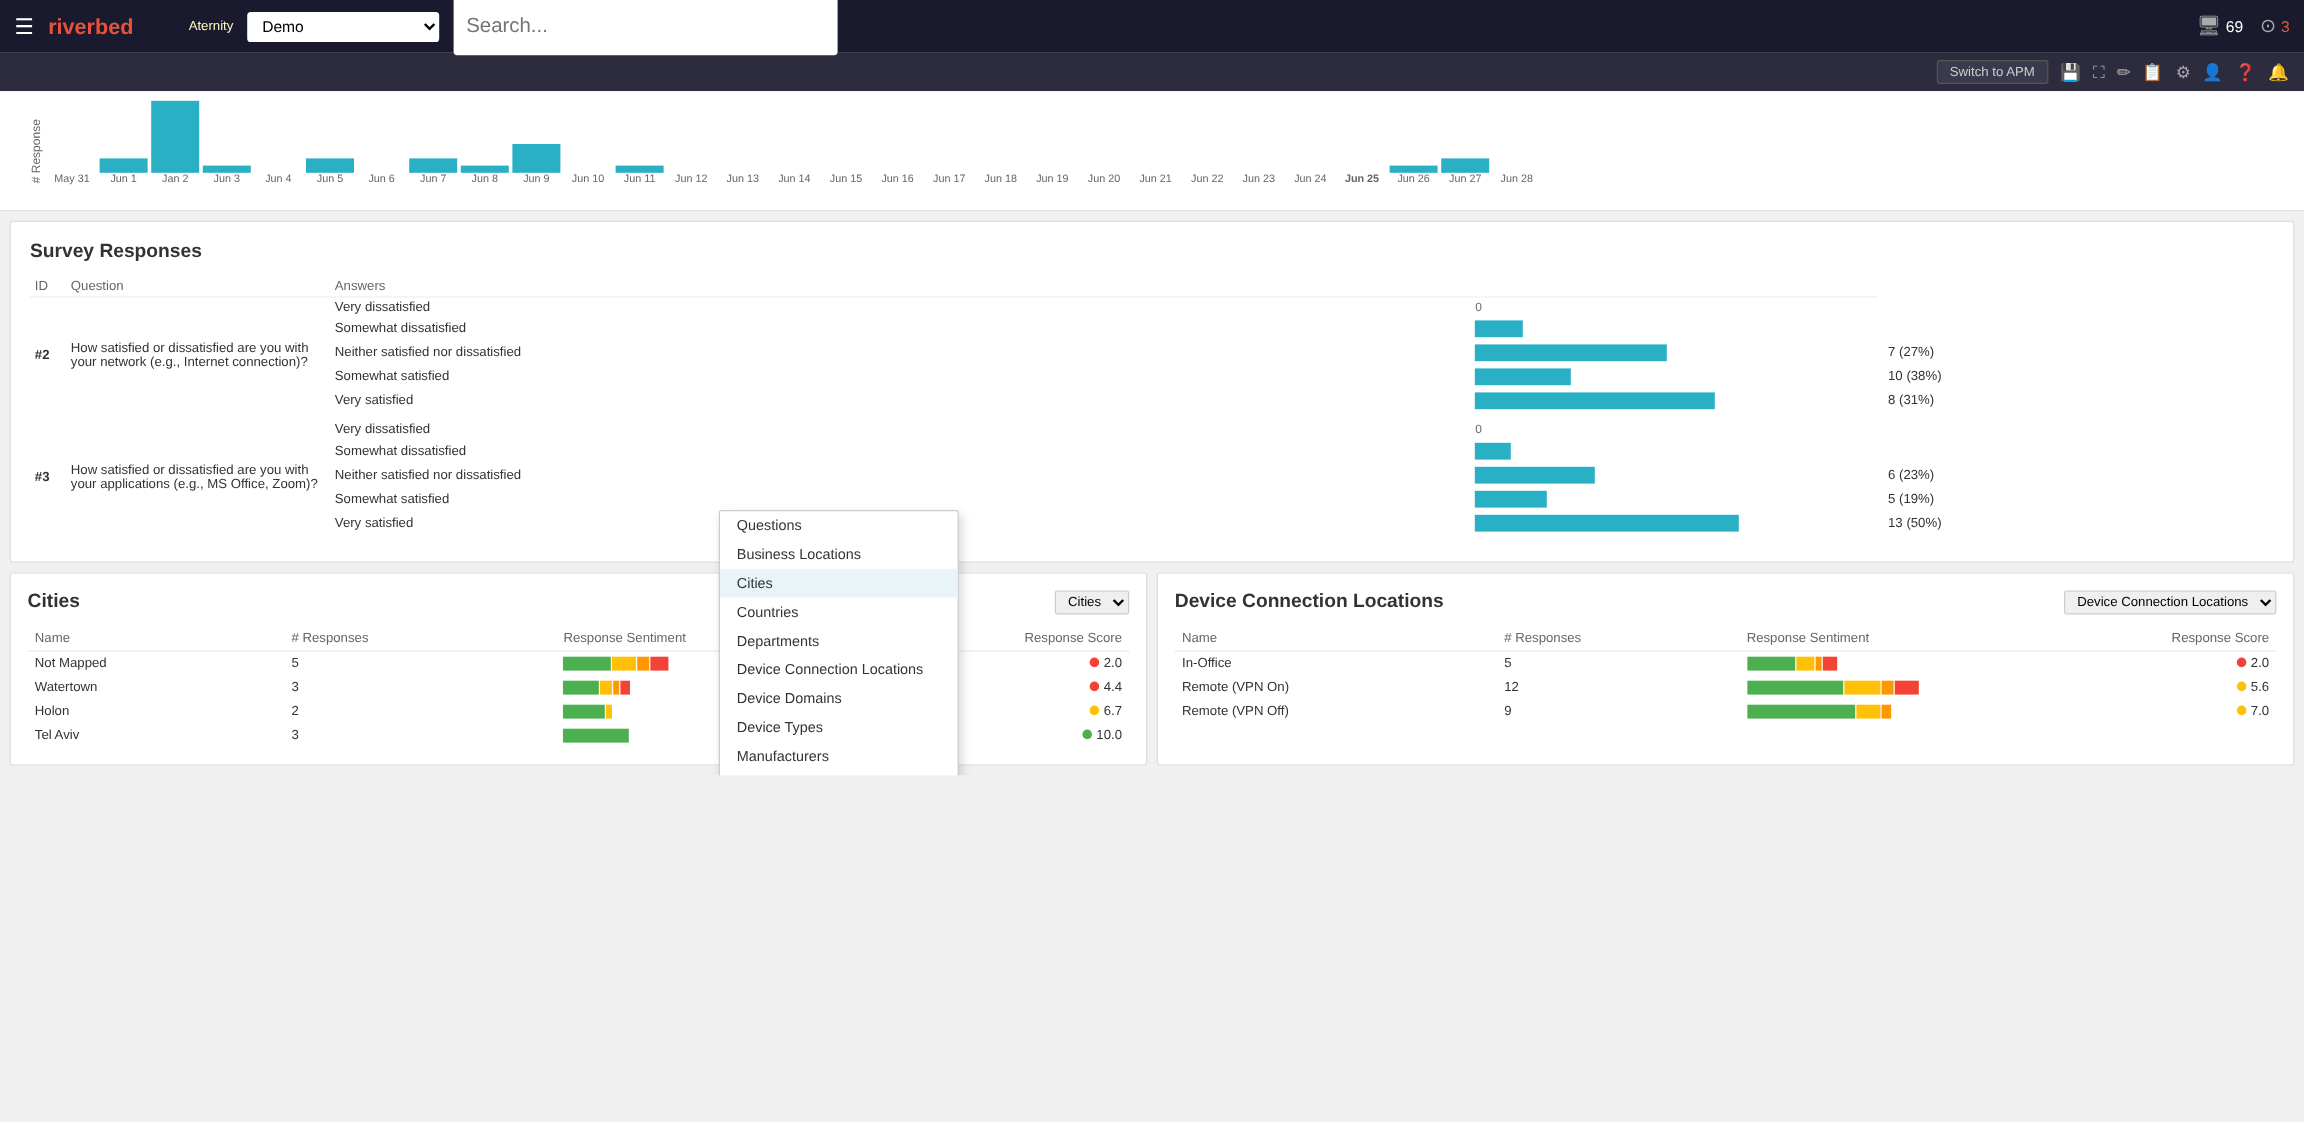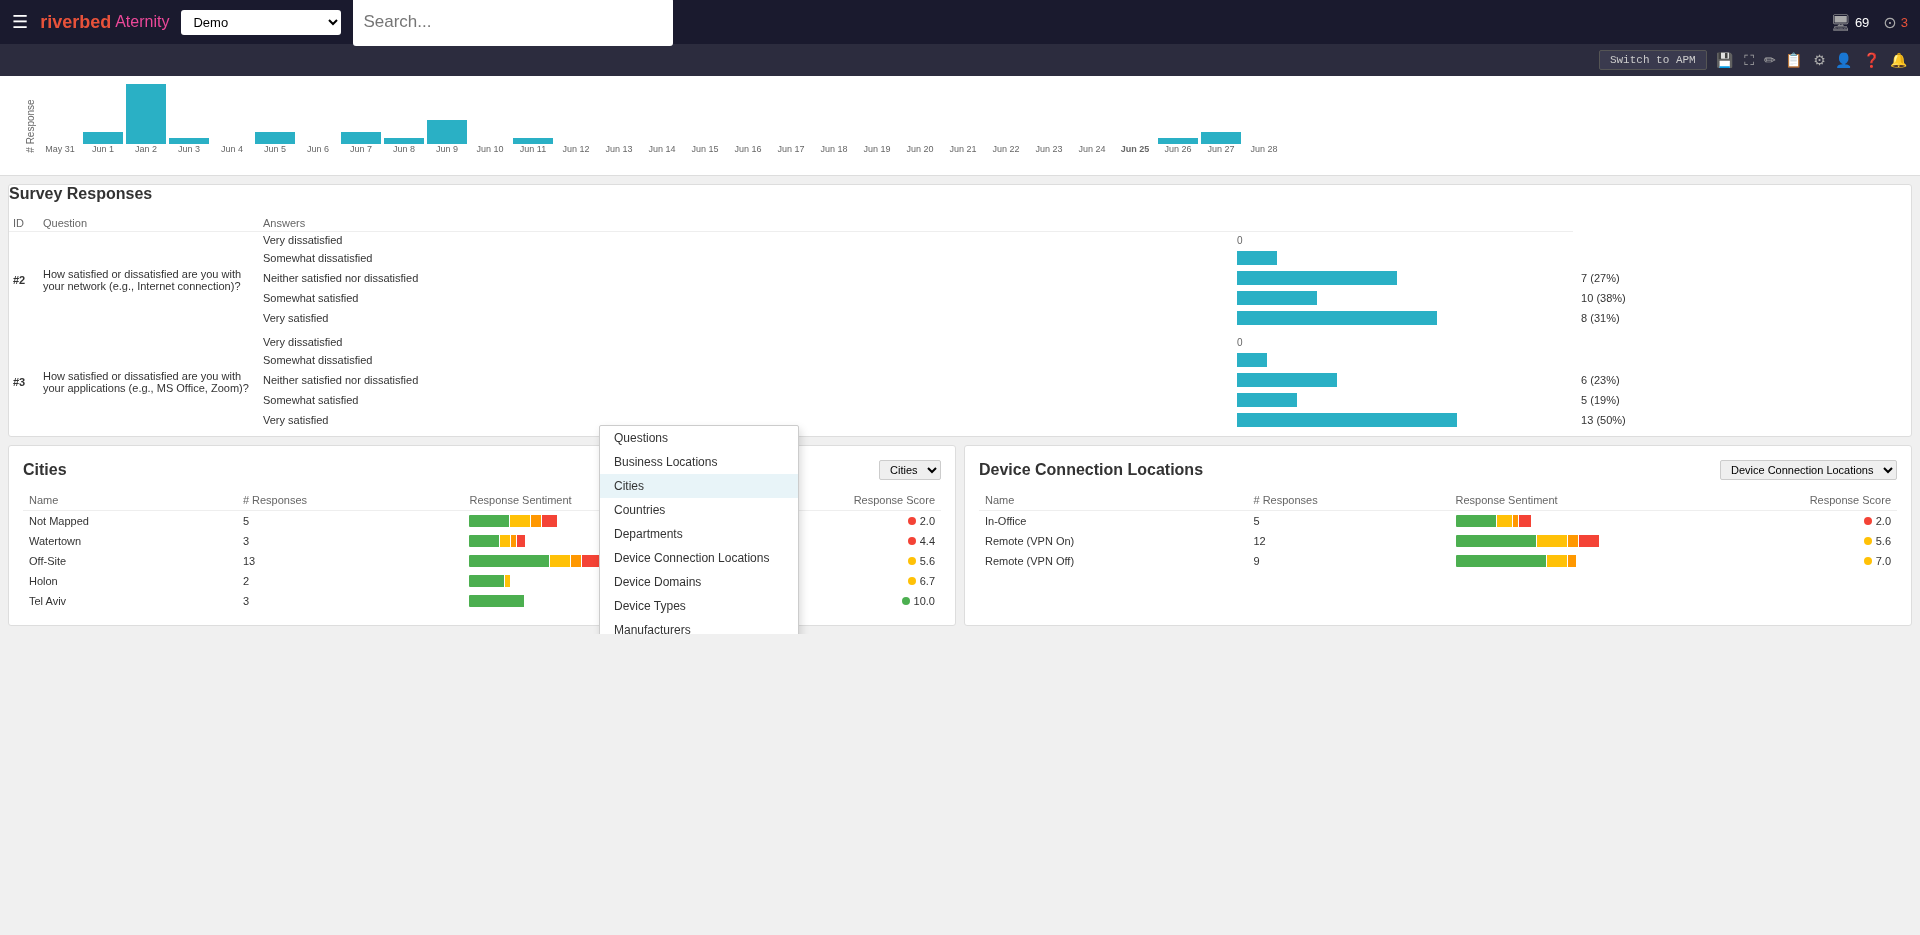--- a/index.html
+++ b/index.html
@@ -5,54 +5,54 @@
     * { box-sizing: border-box; margin: 0; padding: 0; }
     body { font-family: Arial, sans-serif; font-size: 12px; background: #f0f0f0; color: #333; overflow-x: hidden; }
 
     
     .top-nav {
       display: flex; align-items: center; background: #1a1a2e; height: 44px; padding: 0 12px; gap: 12px;
     }
     .hamburger { color: #fff; font-size: 18px; cursor: pointer; }
     .brand { display: flex; align-items: center; gap: 4px; }
     .brand-riverbed { color: #e8523a; font-weight: bold; font-size: 18px; }
-    .brand-aternity { color: #ec4899; font-size: 16px; }
+    .brand-aternity { color: #fef9c3; font-size: 11px; margin-left: 42px; }
     .demo-select {
       background: #fff; border: none; padding: 4px 8px; border-radius: 3px; font-size: 13px; width: 160px; cursor: pointer;
     }
     .search-box {
       flex: 1; max-width: 320px; padding: 14px 10px; border: none; border-radius: 3px; font-size: 17px; outline: none;
     }
     .nav-icons { display: flex; align-items: center; gap: 14px; margin-left: auto; }
     .nav-icon { color: #aaa; font-size: 16px; cursor: pointer; position: relative; }
     .monitor-count { color: #fff; font-size: 13px; }
     .alert-count { color: #e8523a; font-size: 13px; }
 
     
     .toolbar-row {
       display: flex; align-items: center; background: #2c2c3e; height: 32px; padding: 0 12px; justify-content: flex-end; gap: 10px;
     }
     .switch-apm-btn {
-      background: #3a3a4e; color: #ccc; border: 1px solid #555; padding: 3px 10px; font-size: 11px; cursor: pointer; border-radius: 2px; font-family: Liberation Mono, monospace;
+      background: #3a3a4e; color: #ccc; border: 1px solid #555; padding: 3px 10px; font-size: 11px; cursor: pointer; border-radius: 2px;
     }
     .toolbar-icon { color: #aaa; font-size: 14px; cursor: pointer; }
 
     
     .chart-area {
       background: #fff; margin: 0; padding: 8px 16px 8px 40px; height: 100px; position: relative; border-bottom: 1px solid #ddd;
     }
     .chart-y-label {
       position: absolute; left: 4px; top: 50%; transform: translateY(-50%) rotate(-90deg); font-size: 10px; color: #666; white-space: nowrap;
     }
     .chart-bar { background: #2ab0c5; width: 14px; }
     .chart-x-label { font-size: 9px; color: #666; width: 14px; text-align: center; white-space: nowrap; }
 
     
     .survey-section {
-      background: #fff; margin: 8px; border: 1px solid #ddd; border-radius: 3px; position: relative;
+      background: #fff; margin: 8px; padding: 16px; border: 1px solid #ddd; border-radius: 3px; position: relative;
     }
     .section-title { font-size: 16px; font-weight: bold; color: #333; margin-bottom: 12px; }
     .survey-table { width: 100%; border-collapse: collapse; }
     .survey-table th { text-align: left; font-size: 11px; color: #666; font-weight: normal; padding: 2px 4px; border-bottom: 1px solid #eee; }
     .survey-table td { padding: 2px 4px; vertical-align: middle; font-size: 11px; color: #333; }
     .q-id { color: #555; font-weight: bold; vertical-align: top; padding-top: 4px; }
     .q-text { font-size: 11px; color: #444; max-width: 220px; }
     .answer-label { color: #555; font-size: 11px; white-space: nowrap; }
     .bar-cell { width: 340px; }
     .bar-row { display: flex; align-items: center; gap: 4px; margin: 1px 0; }
@@ -369,33 +369,20 @@
               <div class="sentiment-bar">
       <div class="sent-green" style="width:30px"></div>
       <div class="sent-yellow" style="width:10px"></div>
       <div class="sent-orange" style="width:5px"></div>
       <div class="sent-red" style="width:8px"></div>
     </div>
             </td>
             <td class="right"><span class="score-dot dot-red"></span><span>4.4</span></td>
           </tr>
           <tr>
-            <td>Off-Site</td>
-            <td>13</td>
-            <td>
-              <div class="sentiment-bar">
-      <div class="sent-green" style="width:80px"></div>
-      <div class="sent-yellow" style="width:20px"></div>
-      <div class="sent-orange" style="width:10px"></div>
-      <div class="sent-red" style="width:25px"></div>
-    </div>
-            </td>
-            <td class="right"><span class="score-dot dot-yellow"></span><span>5.6</span></td>
-          </tr>
-          <tr>
             <td>Holon</td>
             <td>2</td>
             <td>
               <div class="sentiment-bar">
       <div class="sent-green" style="width:35px"></div>
       <div class="sent-yellow" style="width:5px"></div>
       <div class="sent-orange" style="width:0px"></div>
       <div class="sent-red" style="width:0px"></div>
     </div>
             </td>

